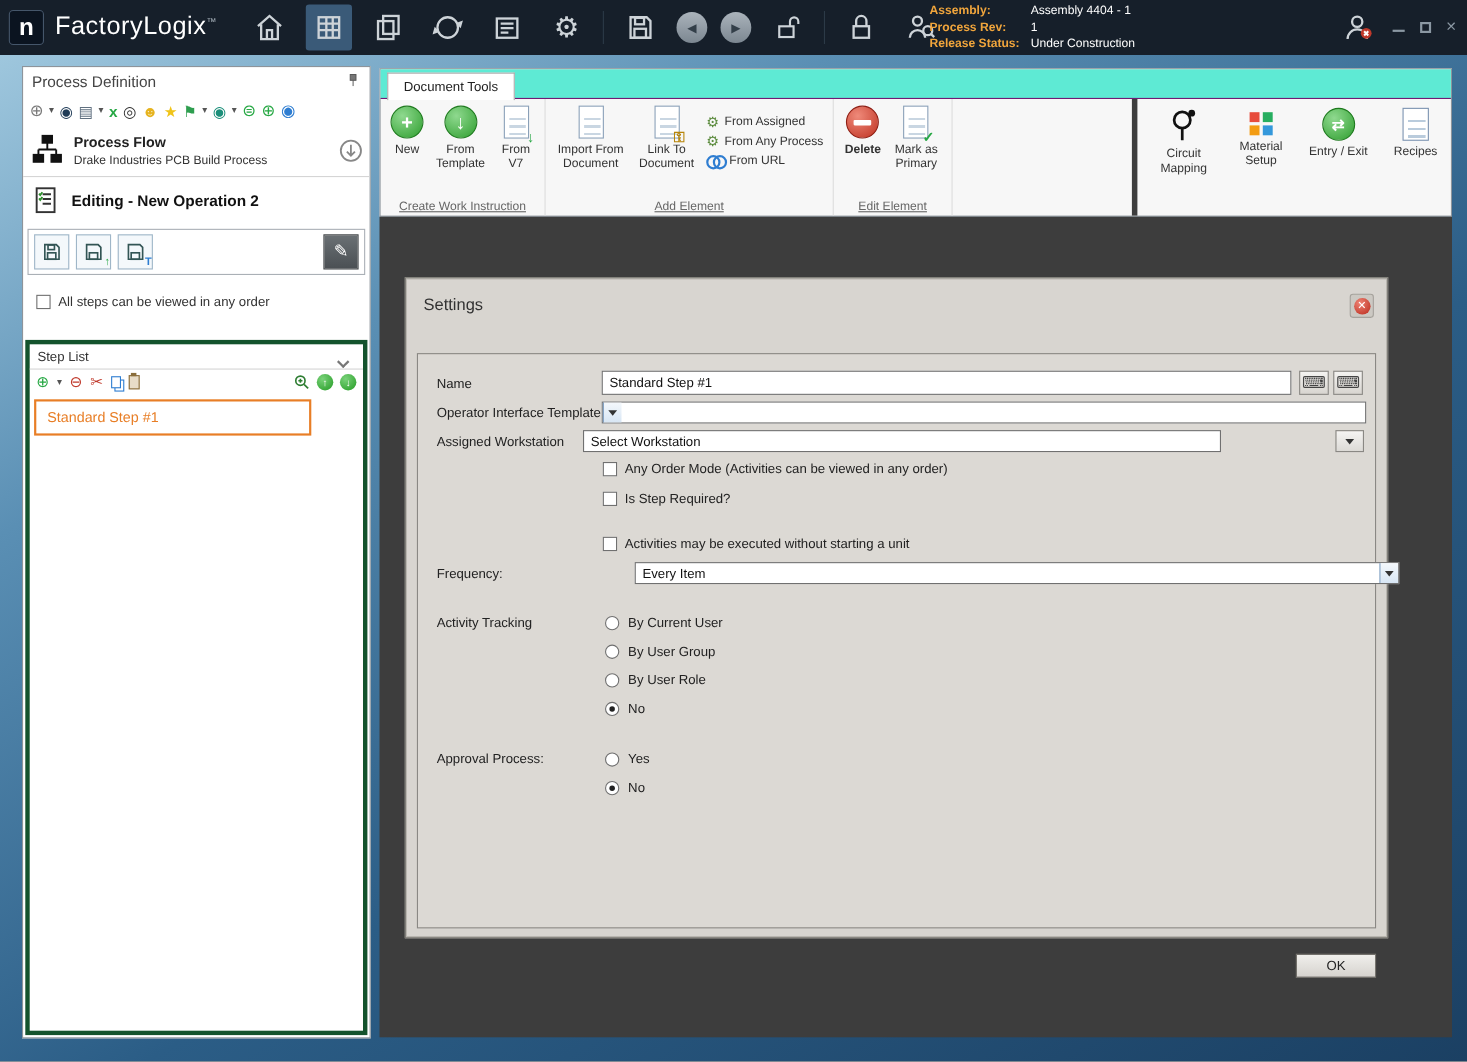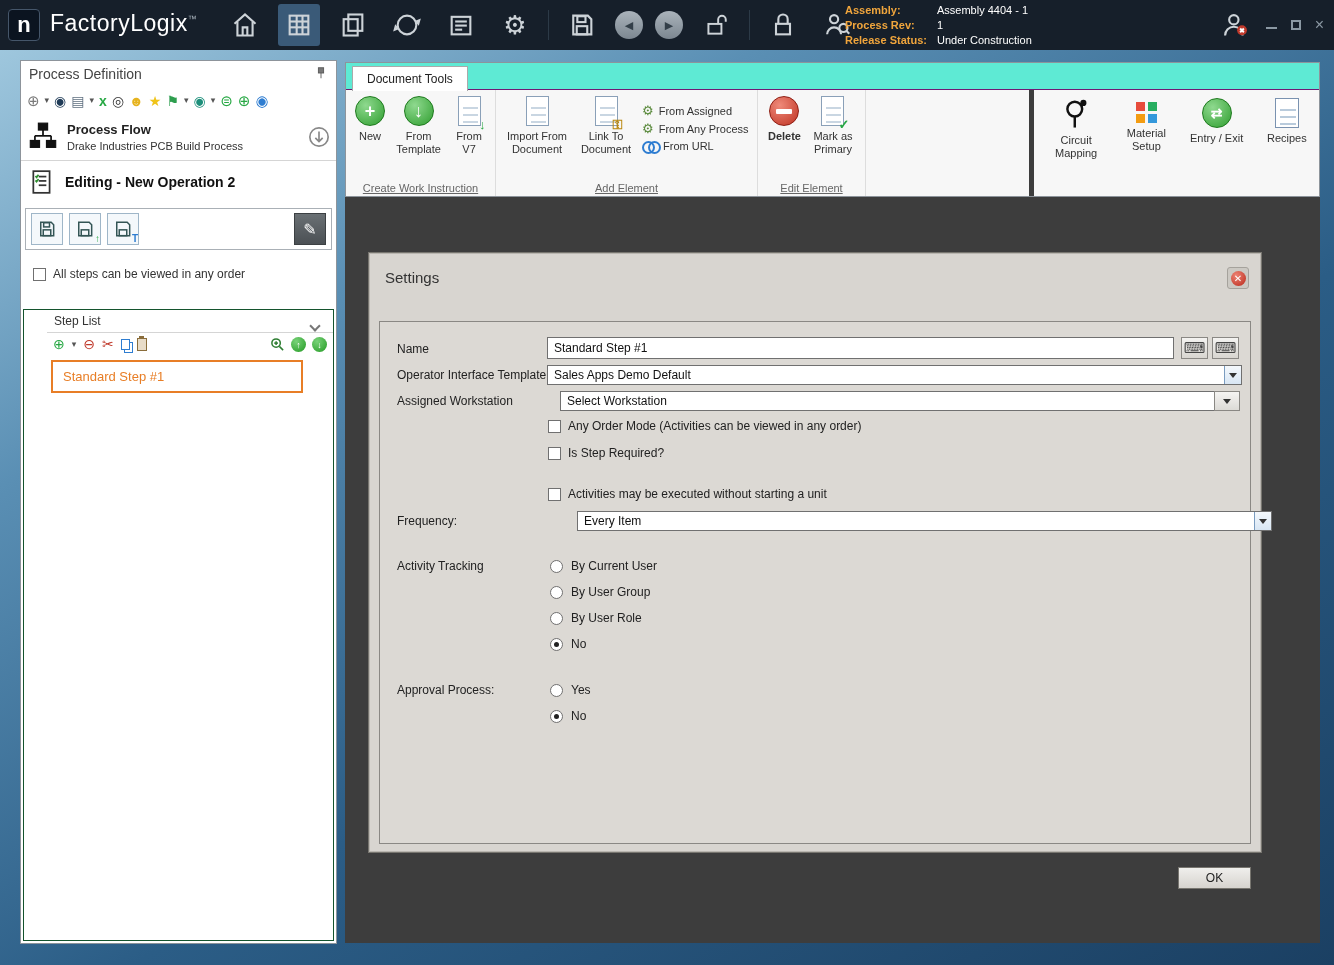--- a/index.html
+++ b/index.html
@@ -48,21 +48,21 @@
   .editing-row b { font-size:14px; color:#111; }
   .edit-toolbar { position:relative; margin:5px 4px; height:42px; border:1px solid #aab0b6; display:flex;
                   align-items:center; gap:6px; padding:0 5px; }
   .sq-btn { width:32px; height:32px; border:1px solid #9fb6c8; background:#f4f8fb; display:flex;
             align-items:center; justify-content:center; position:relative; }
   .sq-btn .mini { position:absolute; right:0px; bottom:0px; font-size:10px; font-weight:bold; line-height:1; }
   .sq-btn.dark { position:absolute; right:5px; background:linear-gradient(#6a7074,#4b5054); border:1px solid #3c4043;
                  color:#fff; font-size:16px; }
   .lp-check { display:flex; align-items:center; gap:7px; padding:12px 8px 10px 12px; }
   .cb { width:13px; height:13px; background:#fff; border:1px solid #707070; display:inline-block; flex:0 0 auto; }
-  .step-box { position:absolute; left:2px; right:2px; top:248px; bottom:2px; border:1px solid #14532d; background:#fff;padding-left:23px; }
+  .step-box { position:absolute; left:2px; right:2px; top:248px; bottom:2px; border:4px solid #14532d; background:#fff; }
   .sb-header { padding:4px 7px; border-bottom:1px solid #d5d5d5; font-size:12px; color:#333; }
   .sb-toolbar { position:relative; display:flex; align-items:center; gap:7px; padding:4px 6px; font-size:14px; }
   .sb-right { position:absolute; right:6px; top:4px; display:flex; gap:6px; align-items:center; }
   .gc { width:15px; height:15px; border-radius:50%; background:radial-gradient(circle at 35% 30%, #79d279, #239a23);
         color:#fff; font-size:9px; display:flex; align-items:center; justify-content:center; }
   .copy-ic { width:9px; height:11px; border:1.5px solid #2e7dd1; box-shadow:3px 3px 0 -1px #ffffff, 3px 3px 0 0 #2e7dd1; }
   .paste-ic { width:10px; height:13px; border:1.5px solid #8a6d3b; position:relative; background:#e8dcc8; }
   .paste-ic::before { content:""; position:absolute; left:1px; top:-3px; width:5px; height:3px; background:#8a6d3b; }
   .step-item { position:relative; margin:5px 4px; width:252px; height:33px; border:2px solid #e87e26; color:#e87e26;
                display:flex; align-items:center; padding-left:10px; font-size:13px; background:#fff; }
@@ -505,28 +505,27 @@
           <input class="txt-input" style="left: 167px; top: 15px; width: 627px;" value="Standard Step #1">
           <div class="kb-btn" style="left:801px; top:15px;">
               <span>⌨</span>
             </div>
           <div class="kb-btn" style="left:832px; top:15px;">
               <span>⌨</span>
             </div>
 
           <span class="fld-label" style="left:17px; top:46px;">Operator Interface Template</span>
           <div class="combo" style="left:167px; top:43px; width:695px;">
-            <span class="cv">Sales Apps Demo Default</span>
             <span class="combo-arrow">
                 <i></i>
               </span>
           </div>
 
           <span class="fld-label" style="left:17px; top:72px;">Assigned Workstation</span>
-          <div class="combo" style="left:180px; top:69px; width:665px;">
+          <div class="combo" style="left:150px; top:69px; width:580px;">
             <span class="cv">Select Workstation</span>
           </div>
           <div class="drop-btn" style="left:834px; top:69px;">
               <i></i>
             </div>
 
           <div class="chk-row" style="left:168px; top:97px;">
             <span class="cb"></span>
             <span>Any Order Mode (Activities can be viewed in any order)</span>
           </div>

